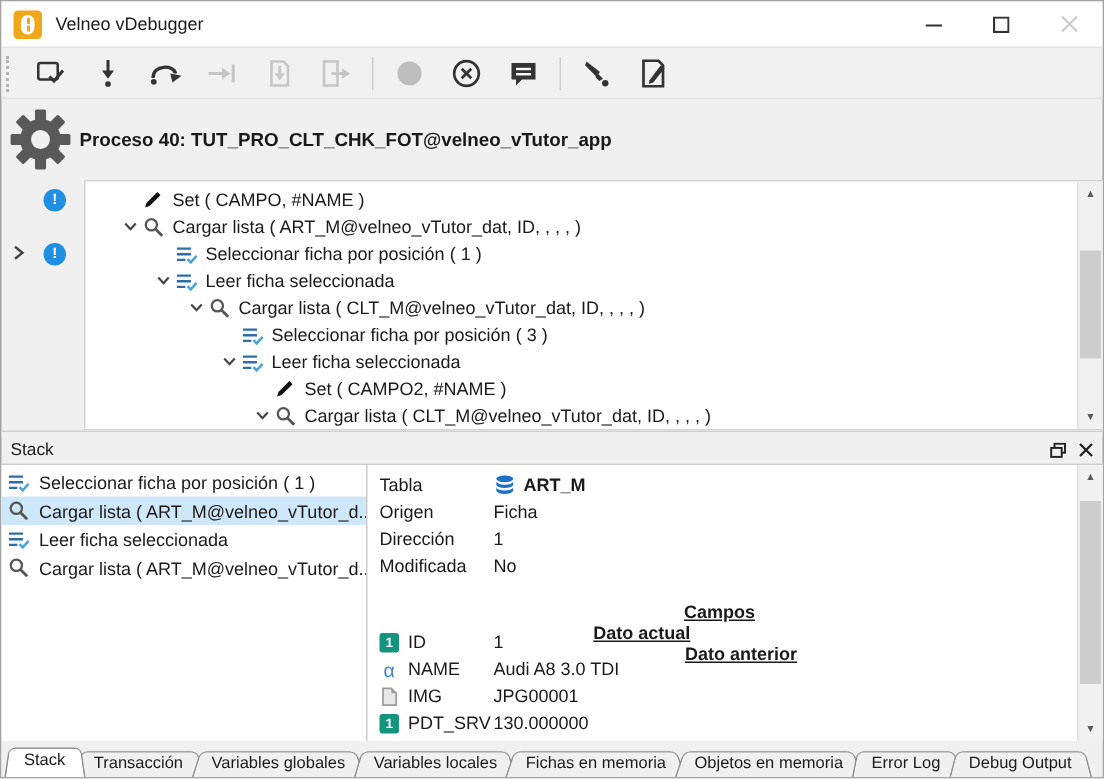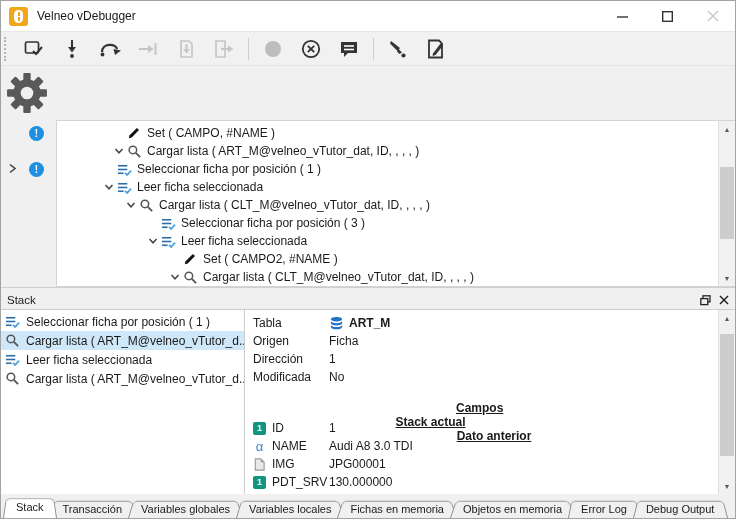--- a/index.html
+++ b/index.html
@@ -37,21 +37,21 @@
   .gutter .badge { position:absolute; left:28px; width:15px; height:15px; border-radius:50%;
     background:#1e8fe1; color:#fff; font-size:10px; font-weight:bold;
     display:flex; align-items:center; justify-content:center; }
   .gutter .g-chev { position:absolute; left:7px; }
   .tree-panel { flex:1; background:#ffffff; border:1px solid #d4d4d4; border-right:none;
     position:relative; overflow:hidden; }
   .tree-rows { padding-top:3px; }
   .trow { display:flex; align-items:center; height:18px; white-space:nowrap; }
   .chev-slot { width:17px; display:flex; align-items:center; justify-content:center; flex:0 0 auto; }
   .ticon { width:20px; display:flex; align-items:center; flex:0 0 auto; }
-  .lvl0 { padding-left:21px;margin-left:32px; } .lvl1 { padding-left:43px; } .lvl2 { padding-left:65px; }
+  .lvl0 { padding-left:21px; } .lvl1 { padding-left:43px; } .lvl2 { padding-left:65px; }
   .lvl3 { padding-left:87px; } .lvl4 { padding-left:109px; }
 
   
   .vscroll { position:absolute; top:0; right:0; bottom:0; width:17px; background:#f1f1f1;
     border-left:1px solid #e0e0e0; }
   .varrow { height:16px; display:flex; align-items:center; justify-content:center;
     font-size:7px; color:#5a5a5a; }
   .varrow.down { position:absolute; bottom:0; left:0; right:0; }
   .vthumb { position:absolute; left:1px; right:1px; background:#cdcdcd; }
 
@@ -229,20 +229,21 @@
           <rect x="16.5" y="1" width="7" height="9" rx="1" transform="rotate(135 20 20)"></rect>
           <rect x="16.5" y="1" width="7" height="9" rx="1" transform="rotate(180 20 20)"></rect>
           <rect x="16.5" y="1" width="7" height="9" rx="1" transform="rotate(225 20 20)"></rect>
           <rect x="16.5" y="1" width="7" height="9" rx="1" transform="rotate(270 20 20)"></rect>
           <rect x="16.5" y="1" width="7" height="9" rx="1" transform="rotate(315 20 20)"></rect>
           <circle cx="20" cy="20" r="13"></circle>
         </g>
         <circle cx="20" cy="20" r="6" fill="#f0f0f0"></circle>
       </svg>
     </div>
+    <div class="proc-title">Proceso 40: TUT_PRO_CLT_CHK_FOT@velneo_vTutor_app</div>
   </div>
 
   <div class="tree-region">
     <div class="gutter">
       <div class="badge" style="top:6px;">!</div>
       <div class="g-chev" style="top:43px;">
         <svg width="9" height="11" viewBox="0 0 9 11">
             <path d="M2 1.5 L7 5.5 L2 9.5" fill="none" stroke="#444" stroke-width="1.6"></path>
           </svg>
       </div>
@@ -490,21 +491,21 @@
         <span class="detail-value">1</span>
       </div>
       <div class="detail-row">
         <span class="detail-label">Modificada</span>
         <span class="detail-value">No</span>
       </div>
 
       <div class="fields">
         <div class="fields-header">
           <span class="fh-campos">Campos</span>
-          <span class="fh-actual">Stack actual</span>
+          <span class="fh-actual">Dato actual</span>
           <span class="fh-anterior">Dato anterior</span>
         </div>
 
         <div class="frow">
           <span class="fname">
               <span class="num-ic">1</span>
               <span>ID</span>
             </span>
           <span class="fcurrent">1</span>
           <span></span>

